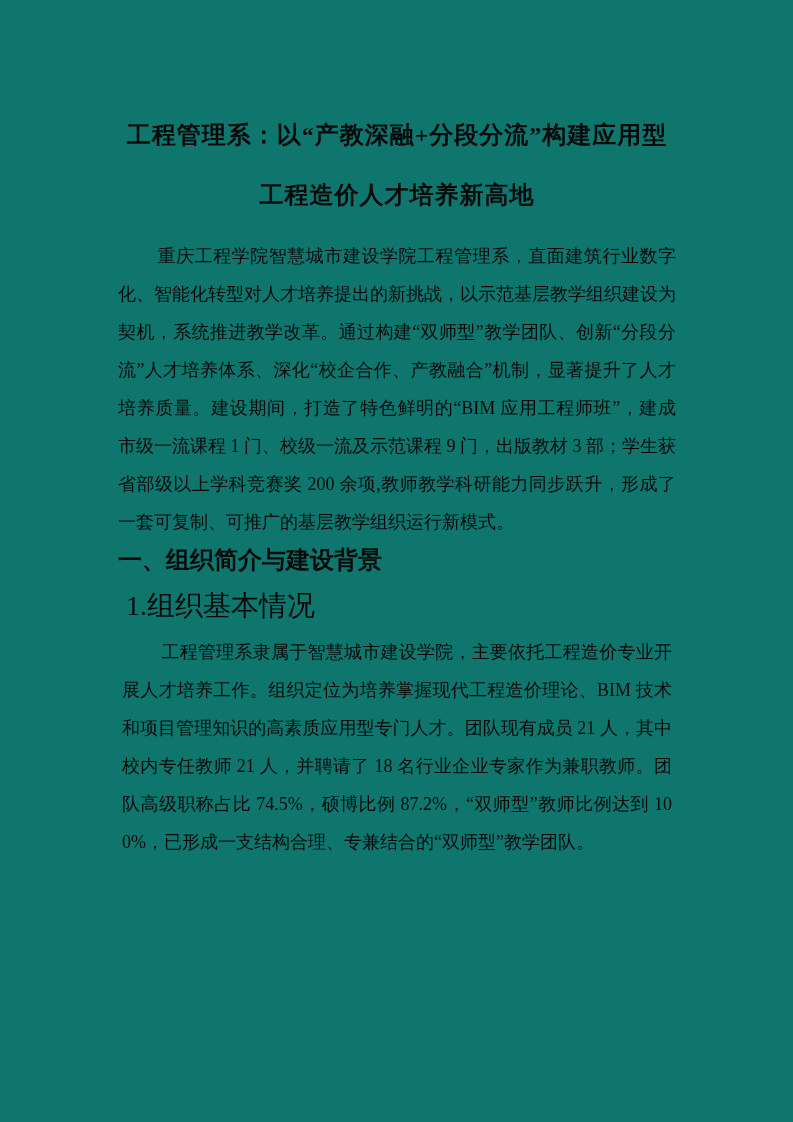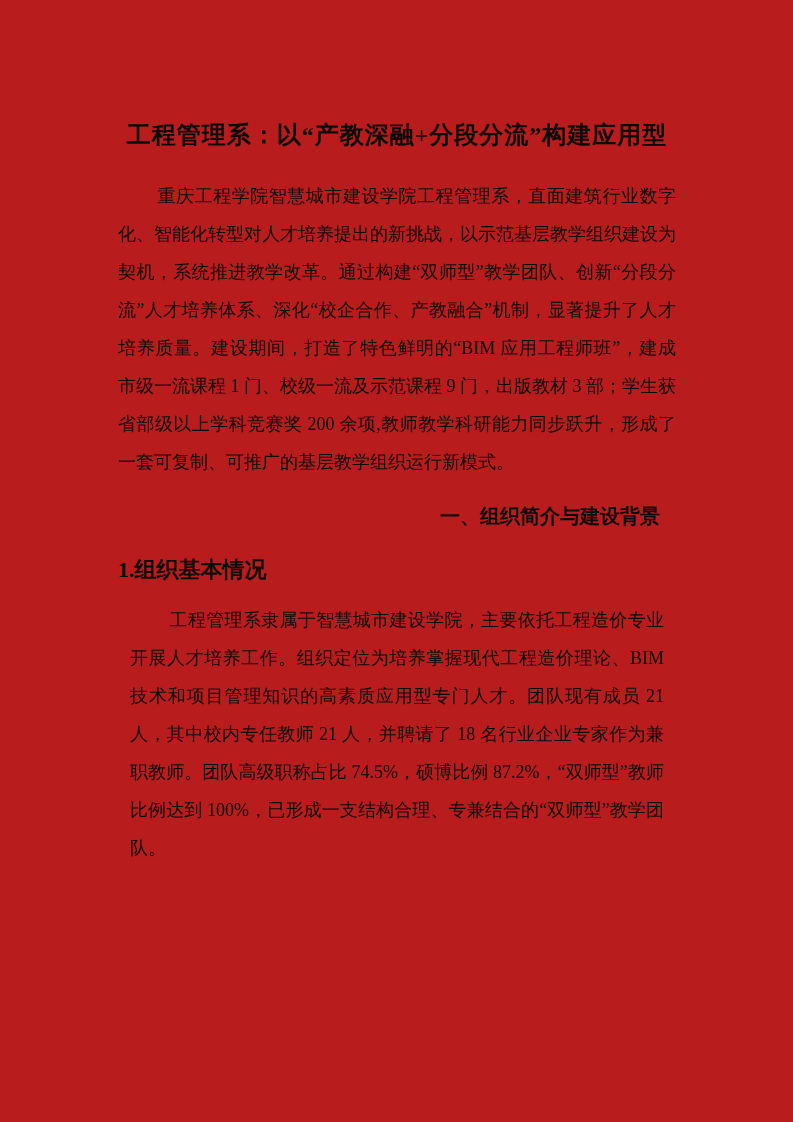--- a/index.html
+++ b/index.html
@@ -5,21 +5,21 @@
   html, body {
     margin: 0;
     padding: 0;
     background: #ffffff;
   }
   .page {
     position: relative;
     width: 793px;
     height: 1122px;
     margin: 0 auto;
-    background: #b91c1c;
+    background: #0f766e;
     box-sizing: border-box;
     padding: 105px 117px 0 118px;
     color: #0a0a0a;
     font-family: "Liberation Serif", "DejaVu Serif", serif;
     overflow: hidden;
   }
   .doc-title {
     margin: 0;
     font-size: 24px;
     line-height: 60px;
@@ -39,43 +39,43 @@
   .body-paragraph {
     margin: 12px 0 0 0;
     font-size: 18px;
     line-height: 38px;
     text-align: justify;
     text-justify: inter-character;
     text-indent: 2.2em;
     word-break: break-all;
   }
   .section-heading {
-    margin: 16px;
-    font-size: 20px;
-    line-height: 38px;
-    font-weight: bold;
-    text-align: right;
-  }
-  .section-subheading {
     margin: 0;
-    font-size: 22px;
+    font-size: 24px;
     line-height: 38px;
     font-weight: bold;
   }
+  .section-subheading {
+    margin: 8px;
+    font-size: 28px;
+    line-height: 38px;
+    font-weight: normal;
+  }
   .section-paragraph {
-    margin: 12px;
+    margin: 4px;
   }
 </style>
 </head>
 <body>
 
 <div class="page">
 
   <h1 class="doc-title">
     <span class="title-line">工程管理系：以“产教深融+分段分流”构建应用型</span>
+    <span class="title-line">工程造价人才培养新高地</span>
   </h1>
 
 
   <p class="body-paragraph">重庆工程学院智慧城市建设学院工程管理系，直面建筑行业数字化、智能化转型对人才培养提出的新挑战，以示范基层教学组织建设为契机，系统推进教学改革。通过构建“双师型”教学团队、创新“分段分流”人才培养体系、深化“校企合作、产教融合”机制，显著提升了人才培养质量。建设期间，打造了特色鲜明的“BIM 应用工程师班”，建成市级一流课程 1 门、校级一流及示范课程 9 门，出版教材 3 部；学生获省部级以上学科竞赛奖 200 余项,教师教学科研能力同步跃升，形成了一套可复制、可推广的基层教学组织运行新模式。</p>
 
   <h3 class="section-heading">一、组织简介与建设背景</h3>
 
   <h4 class="section-subheading">1.组织基本情况</h4>
 
   <p class="body-paragraph section-paragraph">工程管理系隶属于智慧城市建设学院，主要依托工程造价专业开展人才培养工作。组织定位为培养掌握现代工程造价理论、BIM 技术和项目管理知识的高素质应用型专门人才。团队现有成员 21 人，其中校内专任教师 21 人，并聘请了 18 名行业企业专家作为兼职教师。团队高级职称占比 74.5%，硕博比例 87.2%，“双师型”教师比例达到 100%，已形成一支结构合理、专兼结合的“双师型”教学团队。</p>

